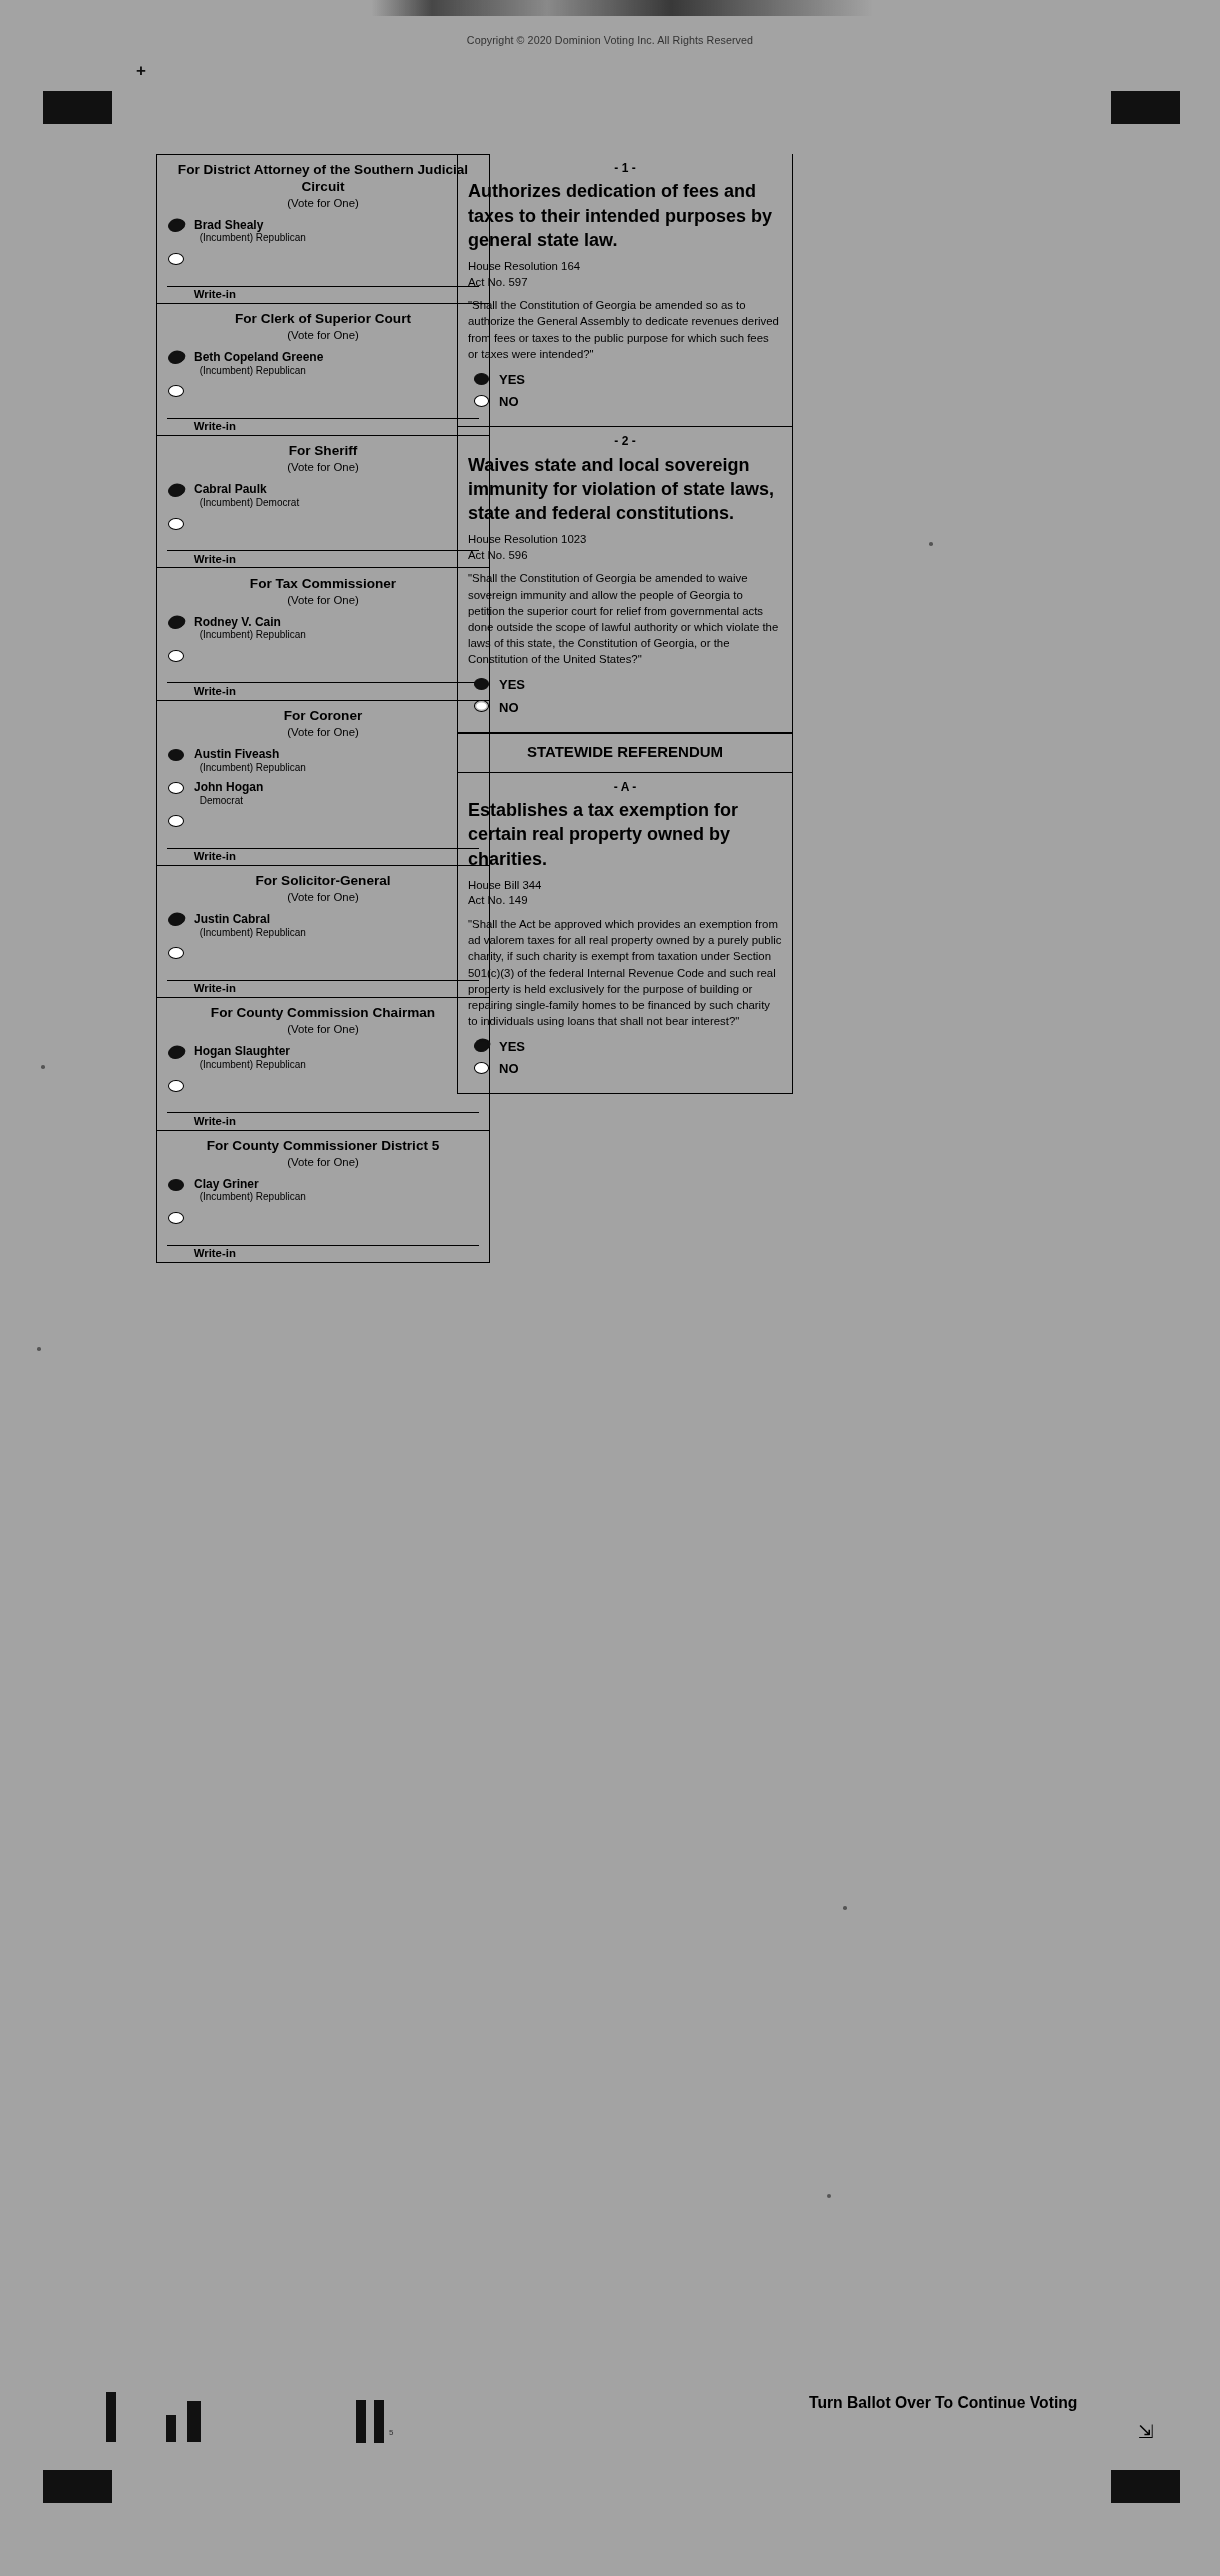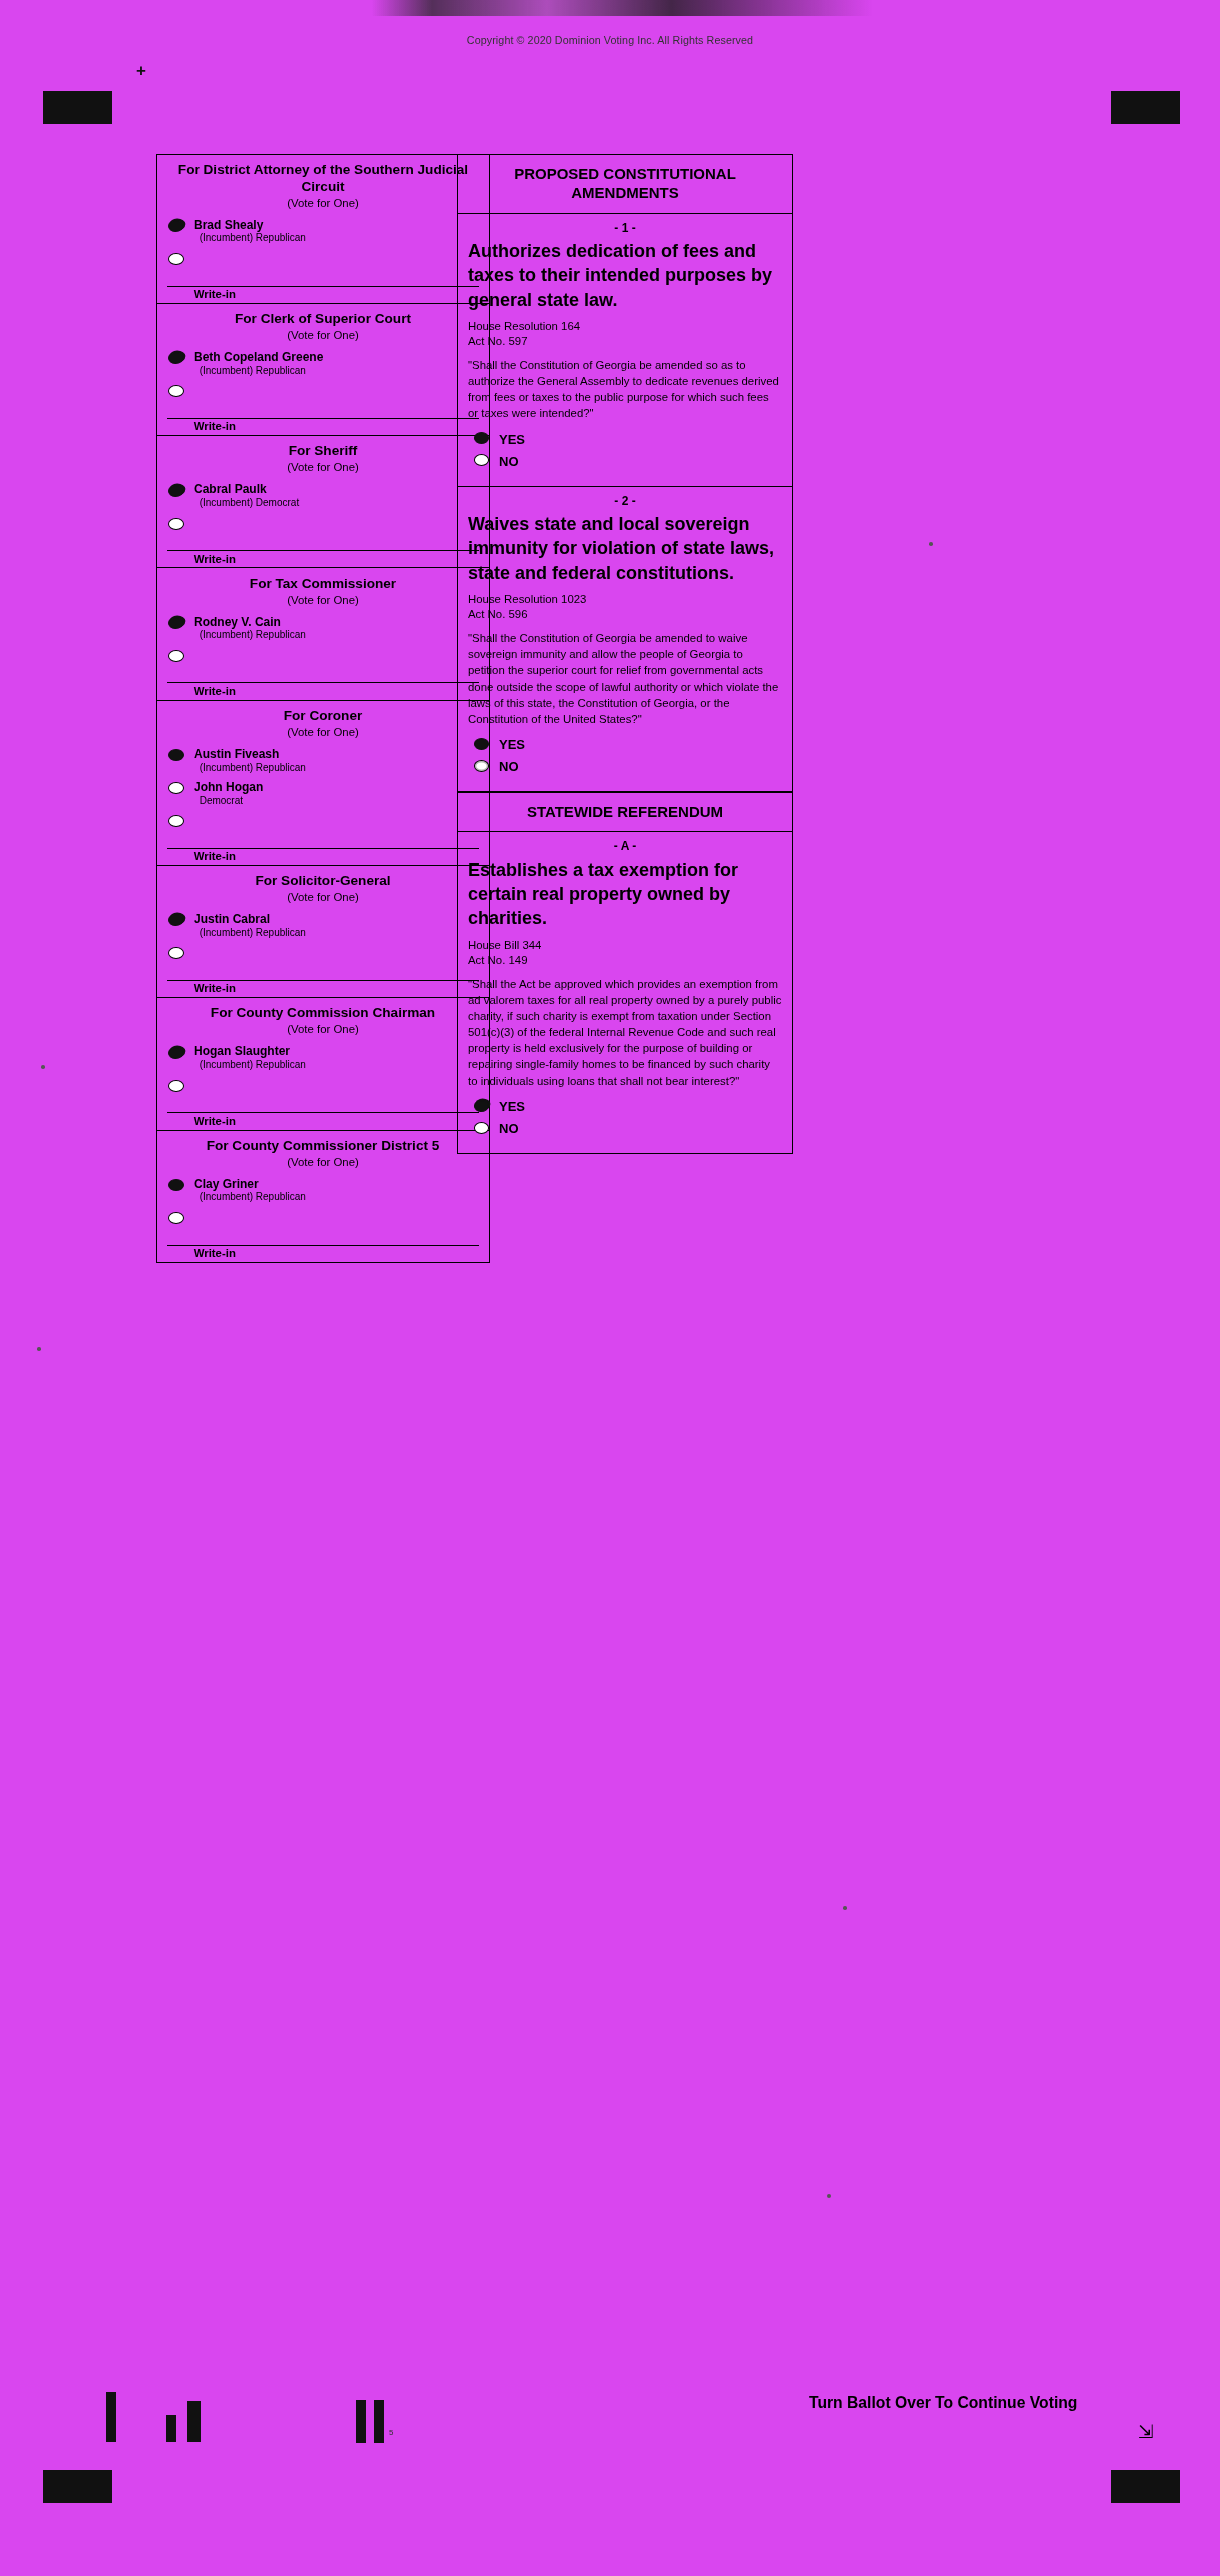--- a/index.html
+++ b/index.html
@@ -1,17 +1,17 @@
 <!DOCTYPE html>
 <html style="font-size:11.4px"><head>
 <meta charset="utf-8">
 <style>
   html,body{margin:0;padding:0;background:#fff;}
   body{font-family:"Liberation Sans",sans-serif;color:#000;}
-  #page{position:relative;width:1220px;height:2576px;background:#d946ef;overflow:hidden;}
+  #page{position:relative;width:1220px;height:2576px;background:#a3a3a3;overflow:hidden;}
 
   
   .copyright{
     position:absolute;top:34px;left:0;width:100%;text-align:center;
     font-size:10.7px;color:#333;letter-spacing:0.1px;
   }
   .smudge-top{
     position:absolute;top:0;left:372px;width:500px;height:15.7px;
     background:linear-gradient(90deg,rgba(0,0,0,0) 0%,rgba(40,40,40,.75) 12%,rgba(90,90,90,.35) 35%,rgba(30,30,30,.8) 60%,rgba(0,0,0,0) 100%);
     filter:blur(0.7px);
@@ -437,21 +437,20 @@
           <span class="oval"></span>
         </div>
         <div class="writein">
           <div class="line"></div>
           <div class="lbl">Write-in</div>
         </div>
       </div>
     </div>
 
   <div class="col" id="right-col" style="left:457px;top:154px;width:336px;">
-      <div class="rc-head">PROPOSED CONSTITUTIONAL AMENDMENTS</div>
       <div class="rc-body">
         <div class="amd-num">- 1 -</div>
         <div class="amd-title">Authorizes dedication of fees and taxes to their intended purposes by general state law.</div>
         <div class="amd-ref">House Resolution 164<br>Act No. 597</div>
         <div class="amd-text">"Shall the Constitution of Georgia be amended so as to authorize the General Assembly to dedicate revenues derived from fees or taxes to the public purpose for which such fees or taxes were intended?"</div>
         <div class="yesno">
           <div class="yn"><span class="oval filled"></span><span>YES</span></div>
           <div class="yn"><span class="oval"></span><span>NO</span></div>
         </div>
       </div>

